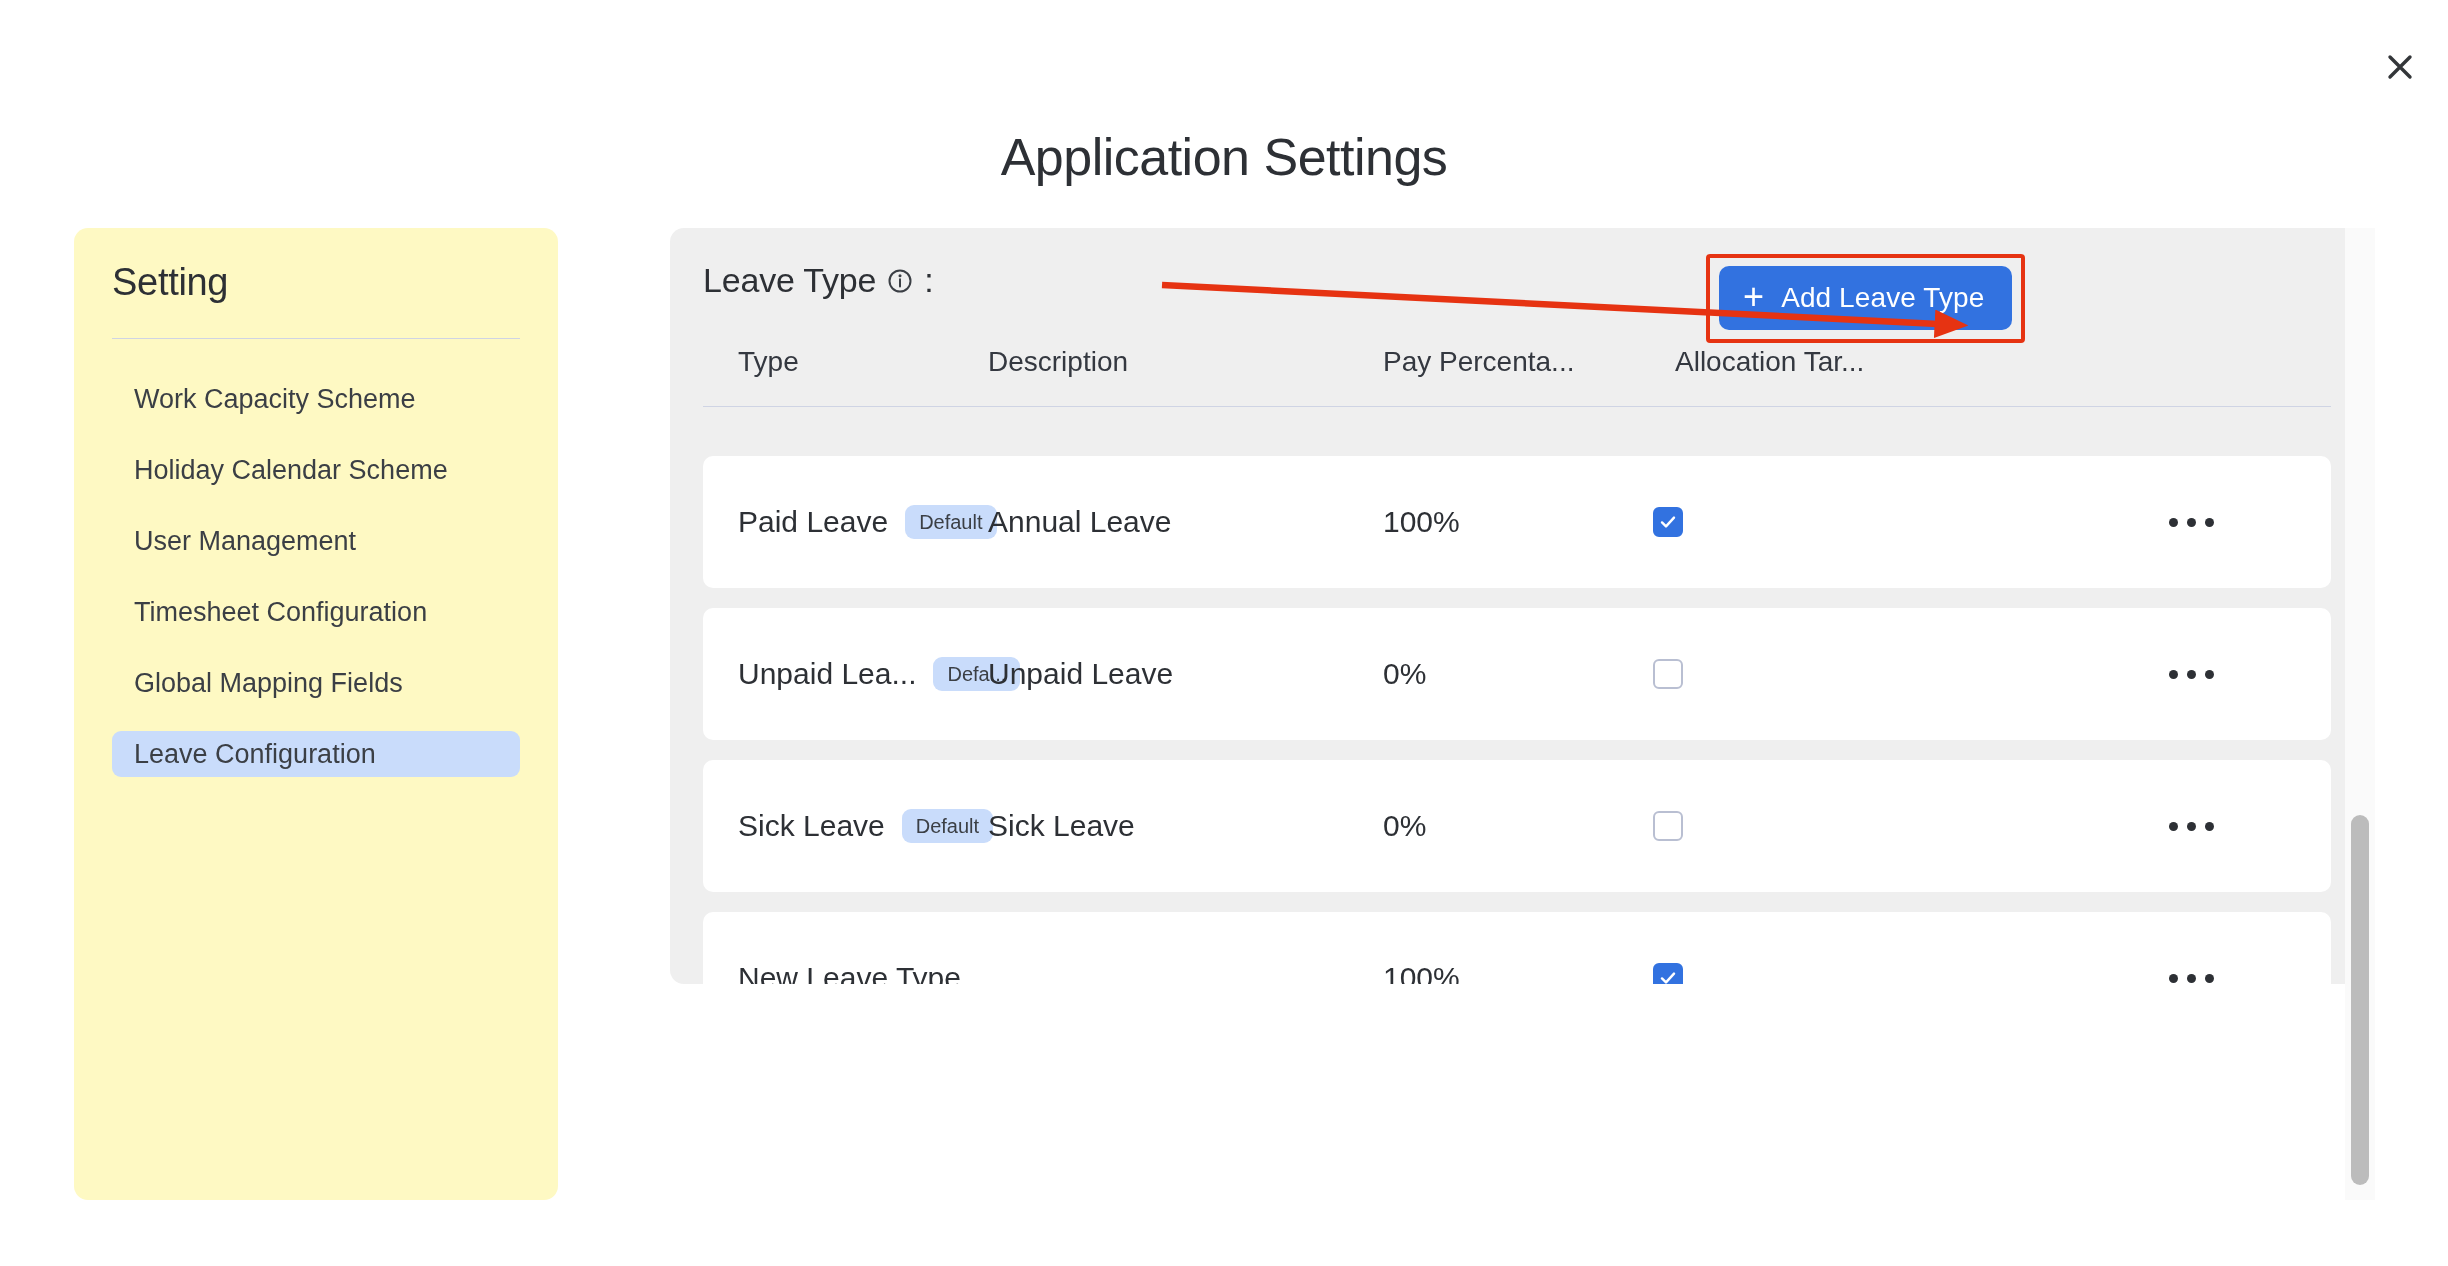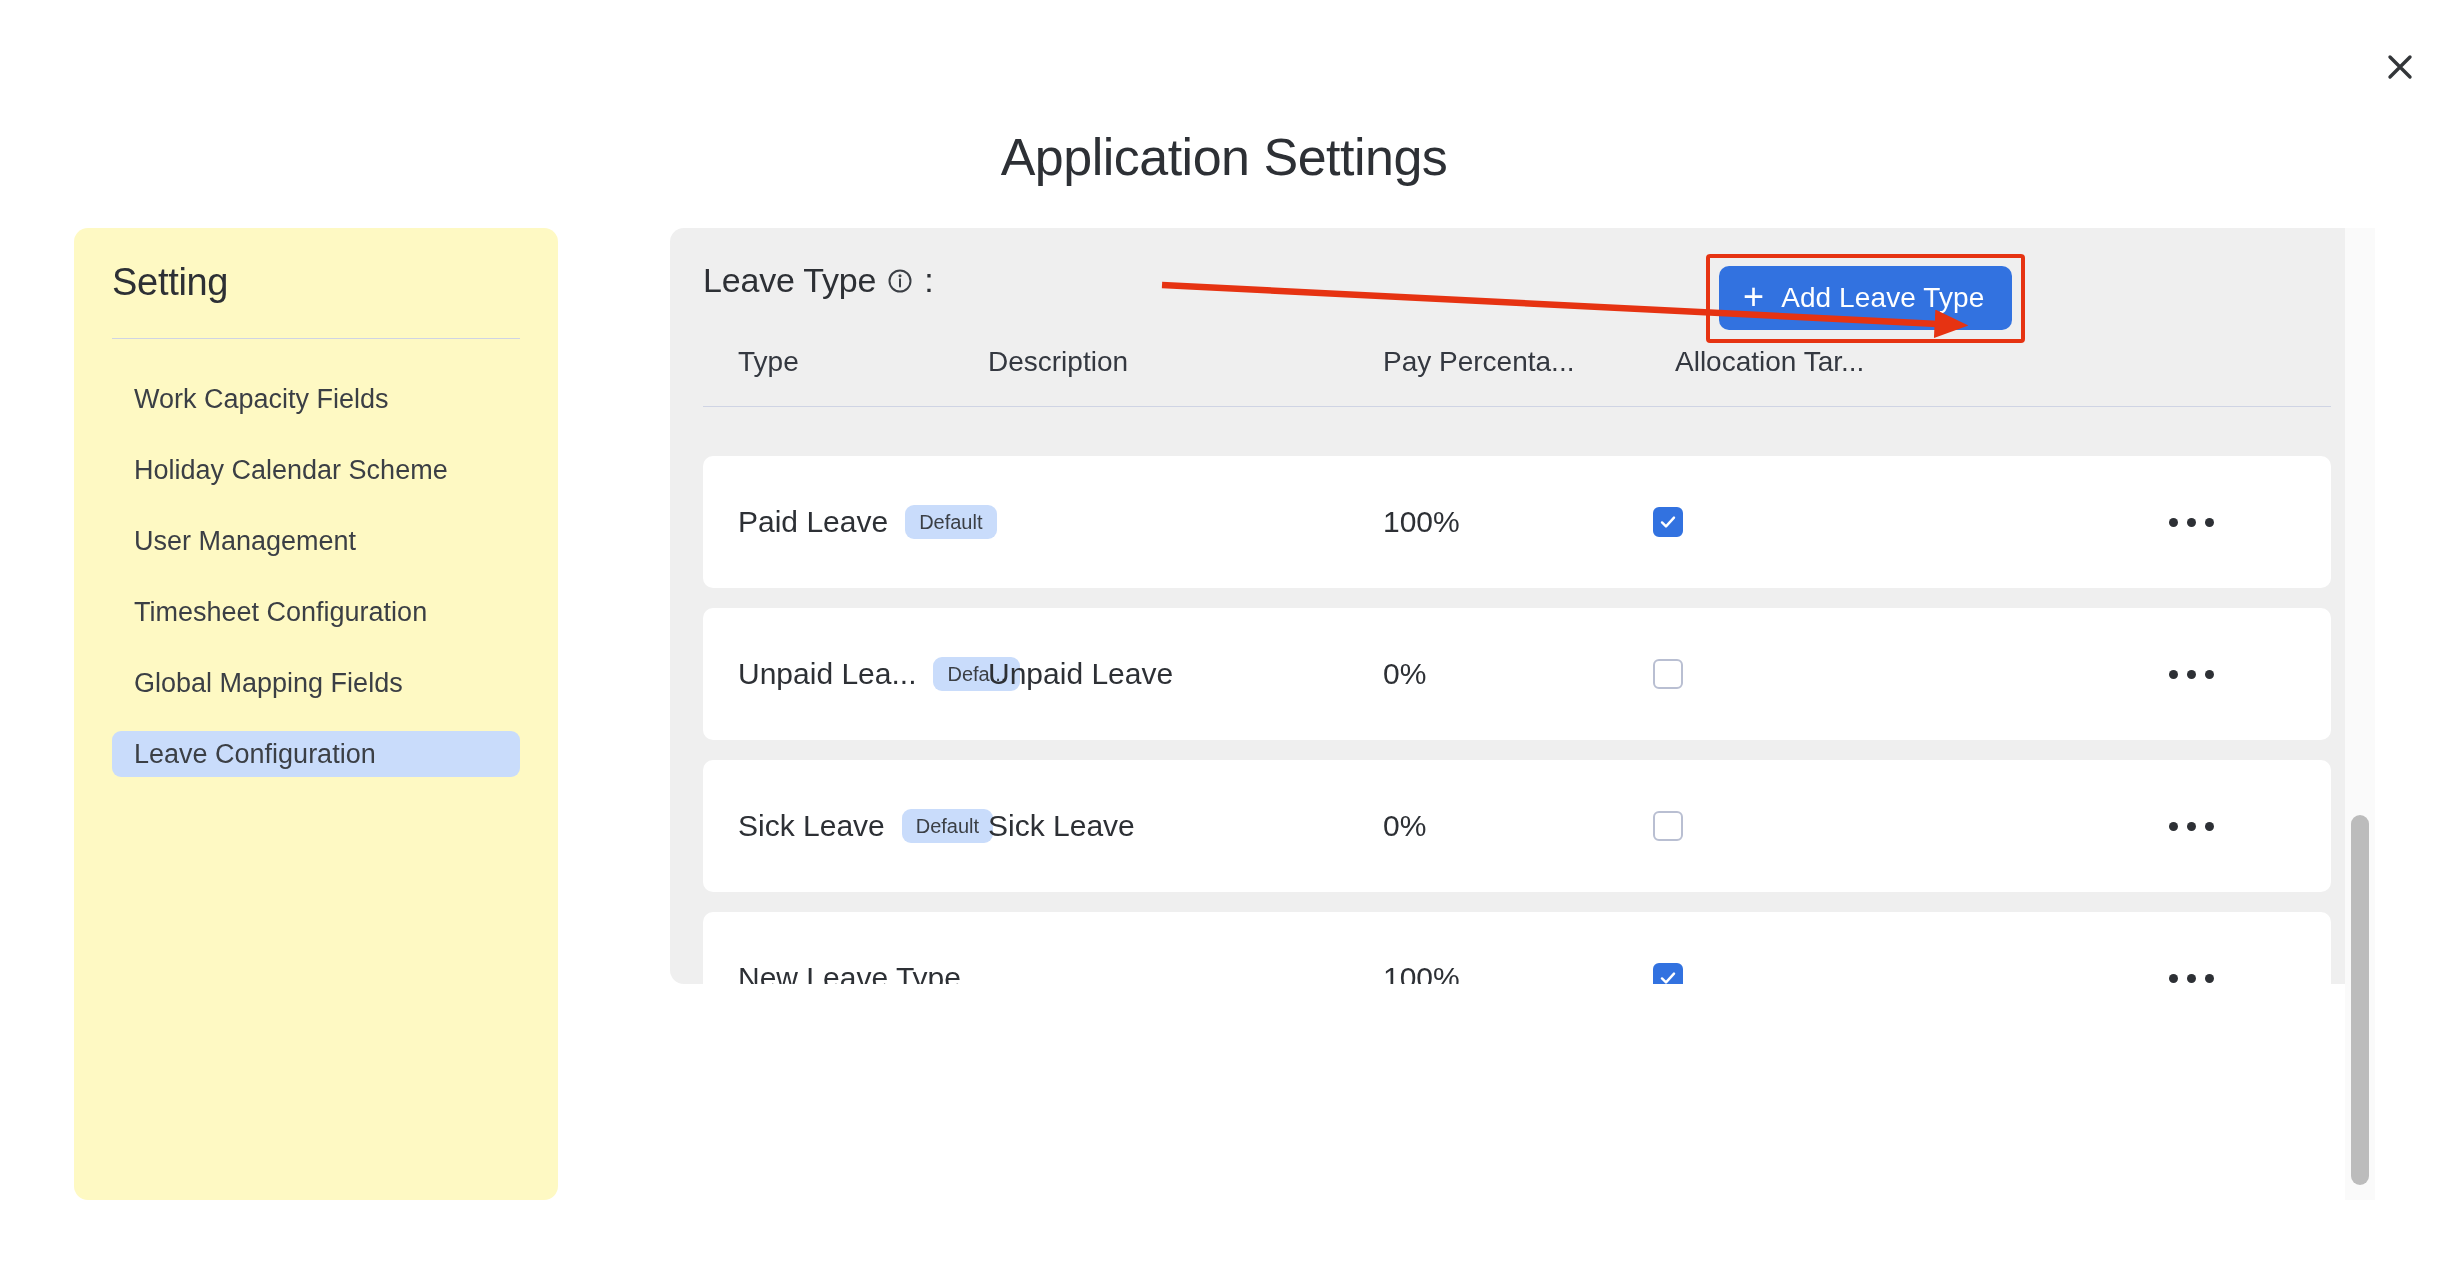--- a/index.html
+++ b/index.html
@@ -334,21 +334,21 @@
   </svg>
 </div>
 
 <div class="page-title">Application Settings</div>
 
 <div class="sidebar">
   <div class="sidebar-title">Setting</div>
   <div class="sidebar-divider"></div>
   <div class="sidebar-list">
     <div class="sidebar-item">
-      <span>Work Capacity Fields</span>
+      <span>Work Capacity Scheme</span>
     </div>
     <div class="sidebar-item">
       <span>Holiday Calendar Scheme</span>
     </div>
     <div class="sidebar-item">
       <span>User Management</span>
     </div>
     <div class="sidebar-item">
       <span>Timesheet Configuration</span>
     </div>
@@ -389,20 +389,21 @@
     <div class="th c-alloc">Allocation Tar...</div>
   </div>
 
   <div class="rows">
 
     <div class="row">
       <div class="cell c-type">
         <span>Paid Leave</span>
         <span class="badge">Default</span>
       </div>
+      <div class="cell c-desc">Annual Leave</div>
       <div class="cell c-pay">100%</div>
       <div class="cell c-alloc">
         <span class="checkbox checked">
           <svg width="20" height="20" viewBox="0 0 20 20" aria-hidden="true">
             <path d="M4 10.4 L8 14.4 L16 5.6" fill="none" stroke="#ffffff" stroke-width="2.4" stroke-linecap="round" stroke-linejoin="round"></path>
           </svg>
         </span>
       </div>
       <div class="cell c-menu">
         <span class="dots">

